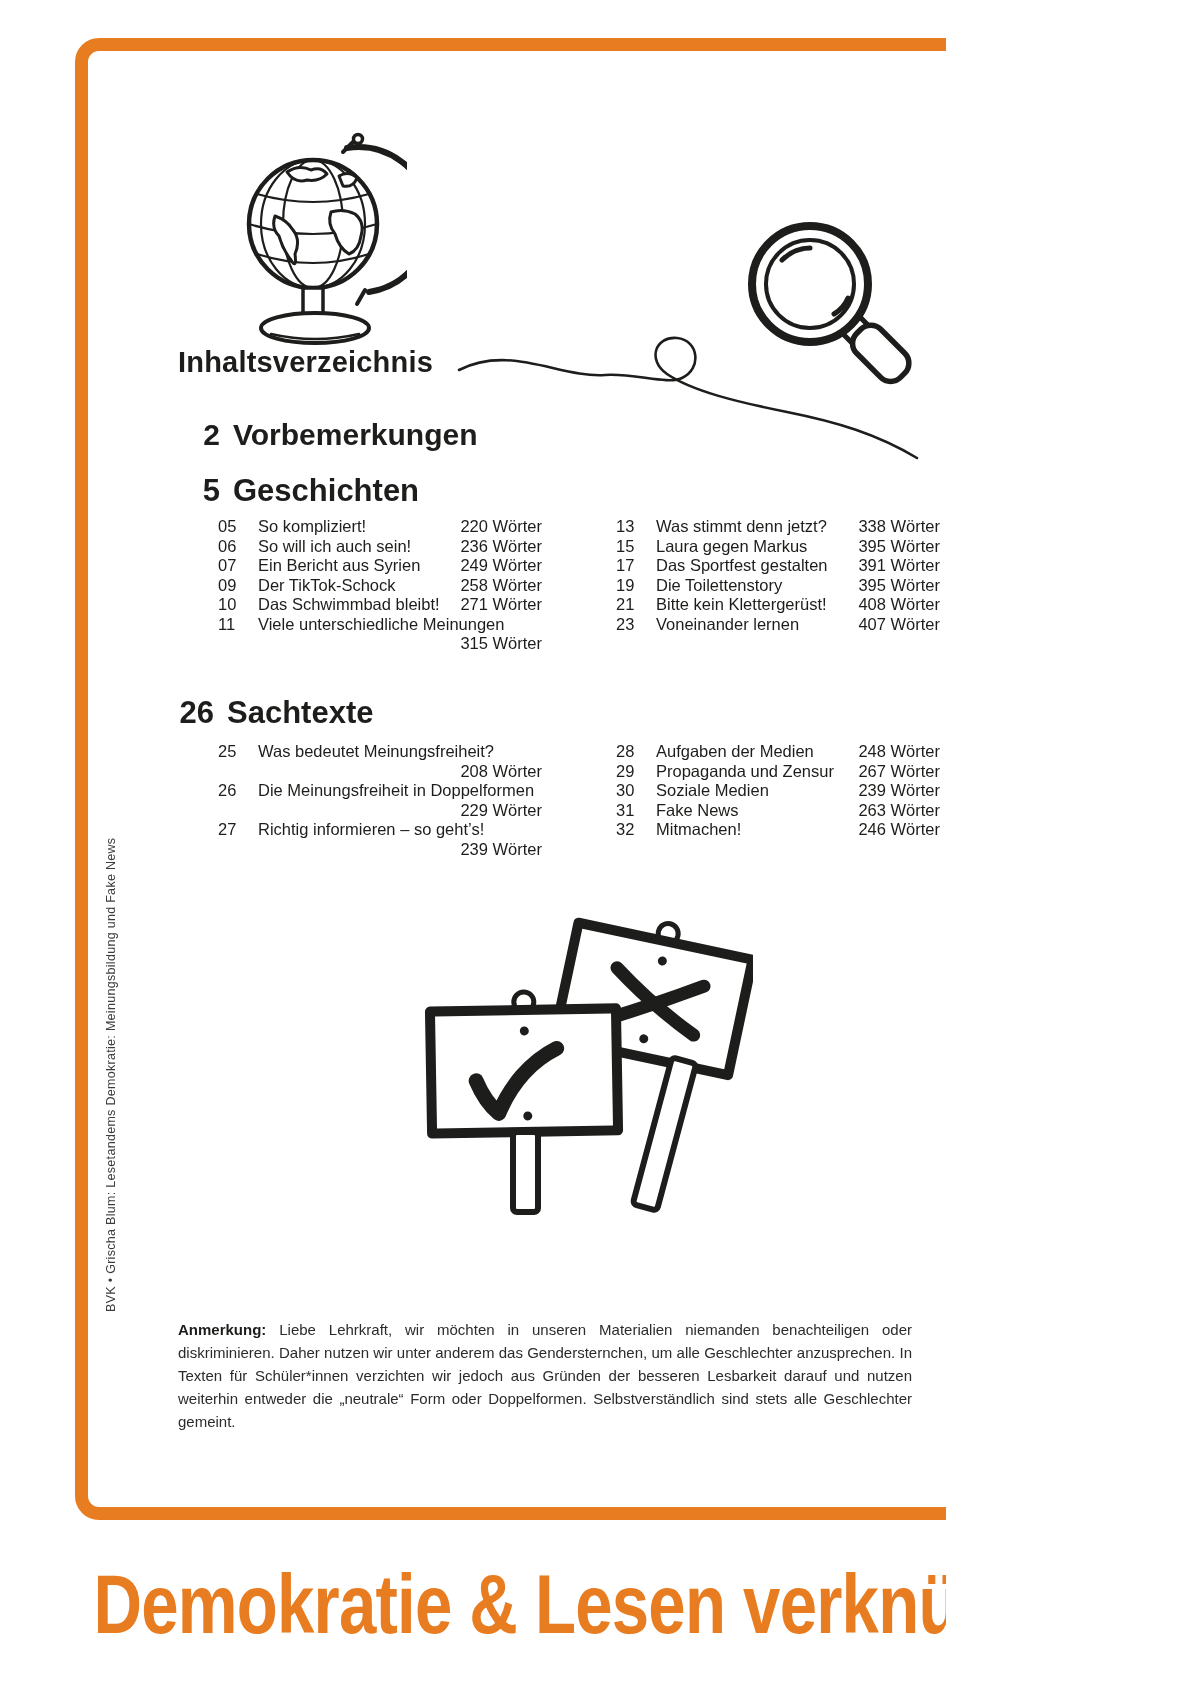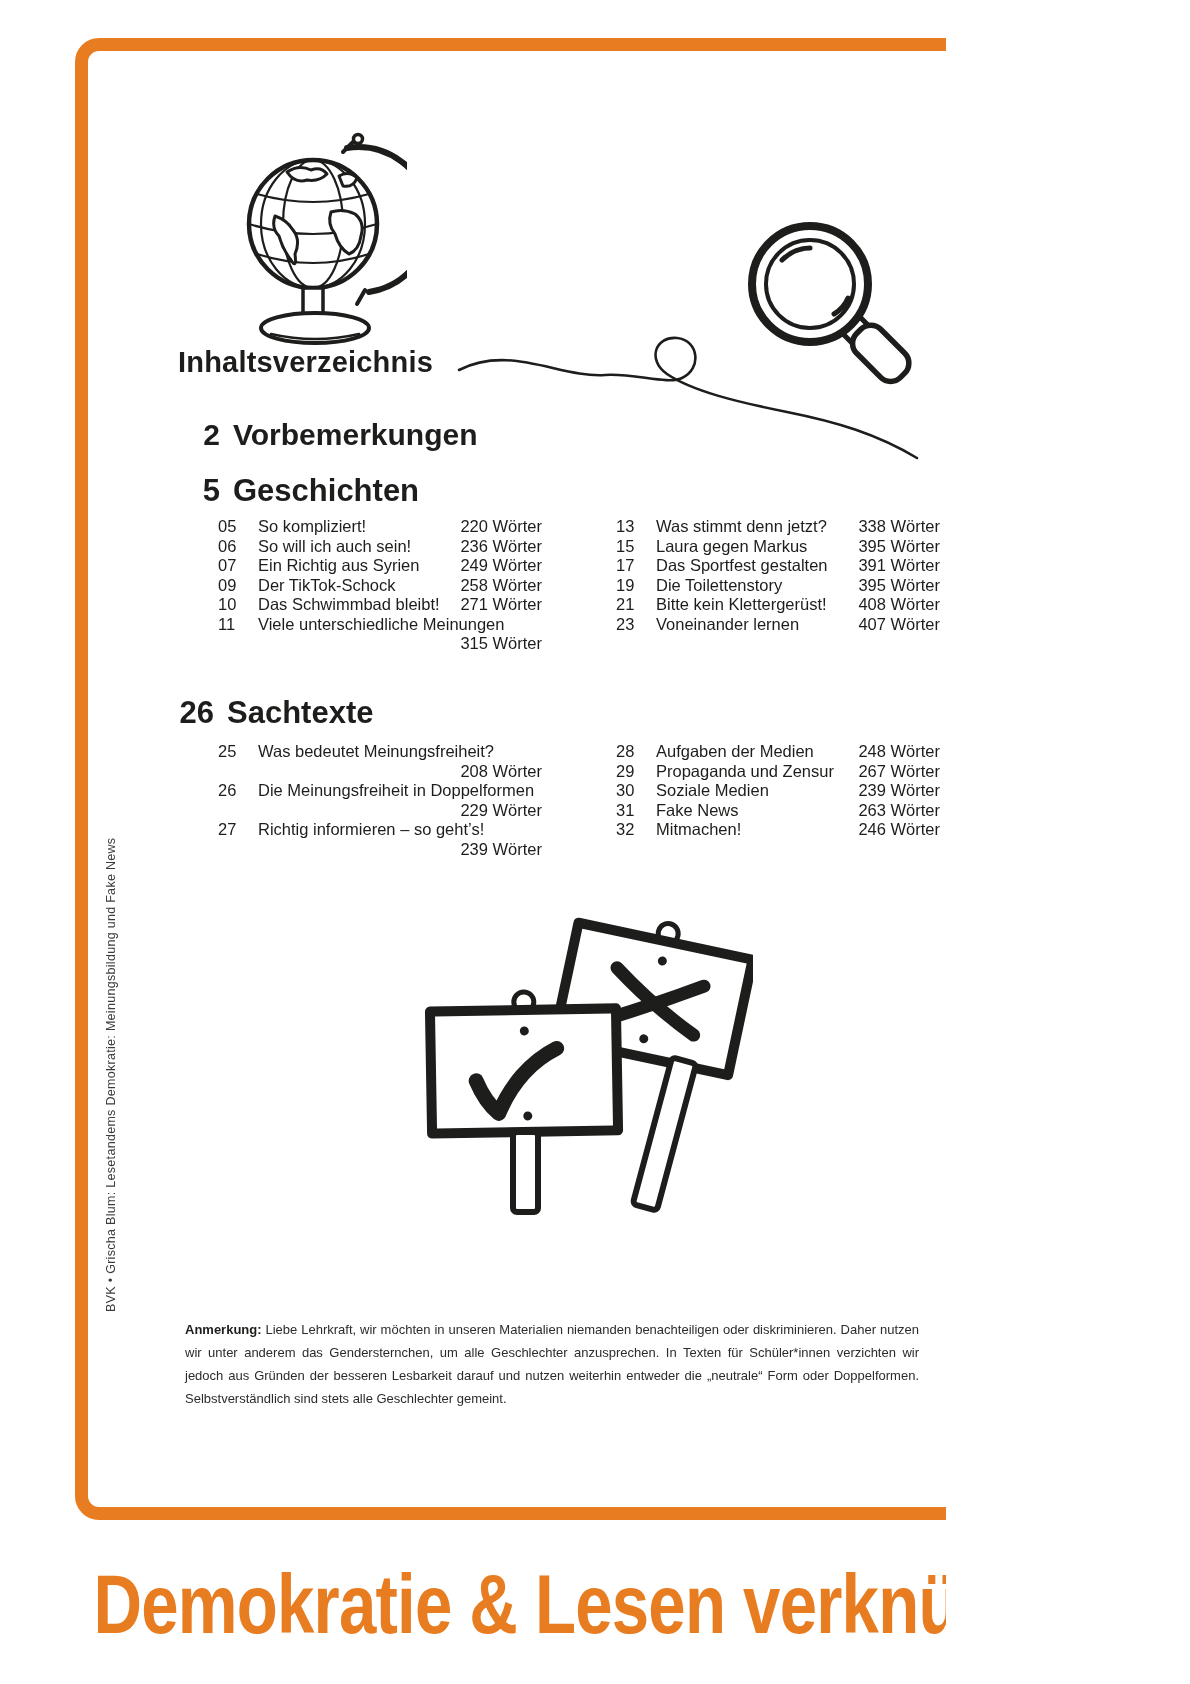--- a/index.html
+++ b/index.html
@@ -29,21 +29,21 @@
   .cols1{left:218px;top:517px;}
   .cols2{left:218px;top:742px;}
   .toc-col{width:324px;flex:none;}
   .toc-row{display:flex;flex-wrap:wrap;}
   .toc-row .n{flex:none;width:30px;}
   .toc-row .t{flex:1;padding-left:10px;white-space:nowrap;}
   .toc-row .w{flex:none;text-align:right;white-space:nowrap;}
   .toc-row.wrapped .t{flex:none;}
   .toc-row.wrapped .w{width:100%;}
 
-  .note{left:185px;top:1318px;width:734px;font-size:13px;line-height:23px;
+  .note{left:178px;top:1318px;width:734px;font-size:15px;line-height:23px;
         text-align:justify;color:#2b2b2b;margin:0;}
   .note b{color:#1d1d1b;}
 
   .side-label{left:104px;top:1312px;transform:rotate(-90deg);transform-origin:0 0;
               white-space:nowrap;font-size:12.5px;color:#3c3c3c;letter-spacing:.3px;}
 
   .banner{left:0;top:1556px;width:1190px;display:flex;justify-content:center;}
   .banner-inner{font-size:84px;font-weight:700;color:#E87C20;white-space:nowrap;
                 transform:scaleX(0.8);transform-origin:center;letter-spacing:-1px;}
 
@@ -111,21 +111,21 @@
         <span class="t">So kompliziert!</span>
         <span class="w">220 Wörter</span>
       </div>
       <div class="toc-row">
         <span class="n">06</span>
         <span class="t">So will ich auch sein!</span>
         <span class="w">236 Wörter</span>
       </div>
       <div class="toc-row">
         <span class="n">07</span>
-        <span class="t">Ein Richtig aus Syrien</span>
+        <span class="t">Ein Bericht aus Syrien</span>
         <span class="w">249 Wörter</span>
       </div>
       <div class="toc-row">
         <span class="n">09</span>
         <span class="t">Der TikTok-Schock</span>
         <span class="w">258 Wörter</span>
       </div>
       <div class="toc-row">
         <span class="n">10</span>
         <span class="t">Das Schwimmbad bleibt!</span>

